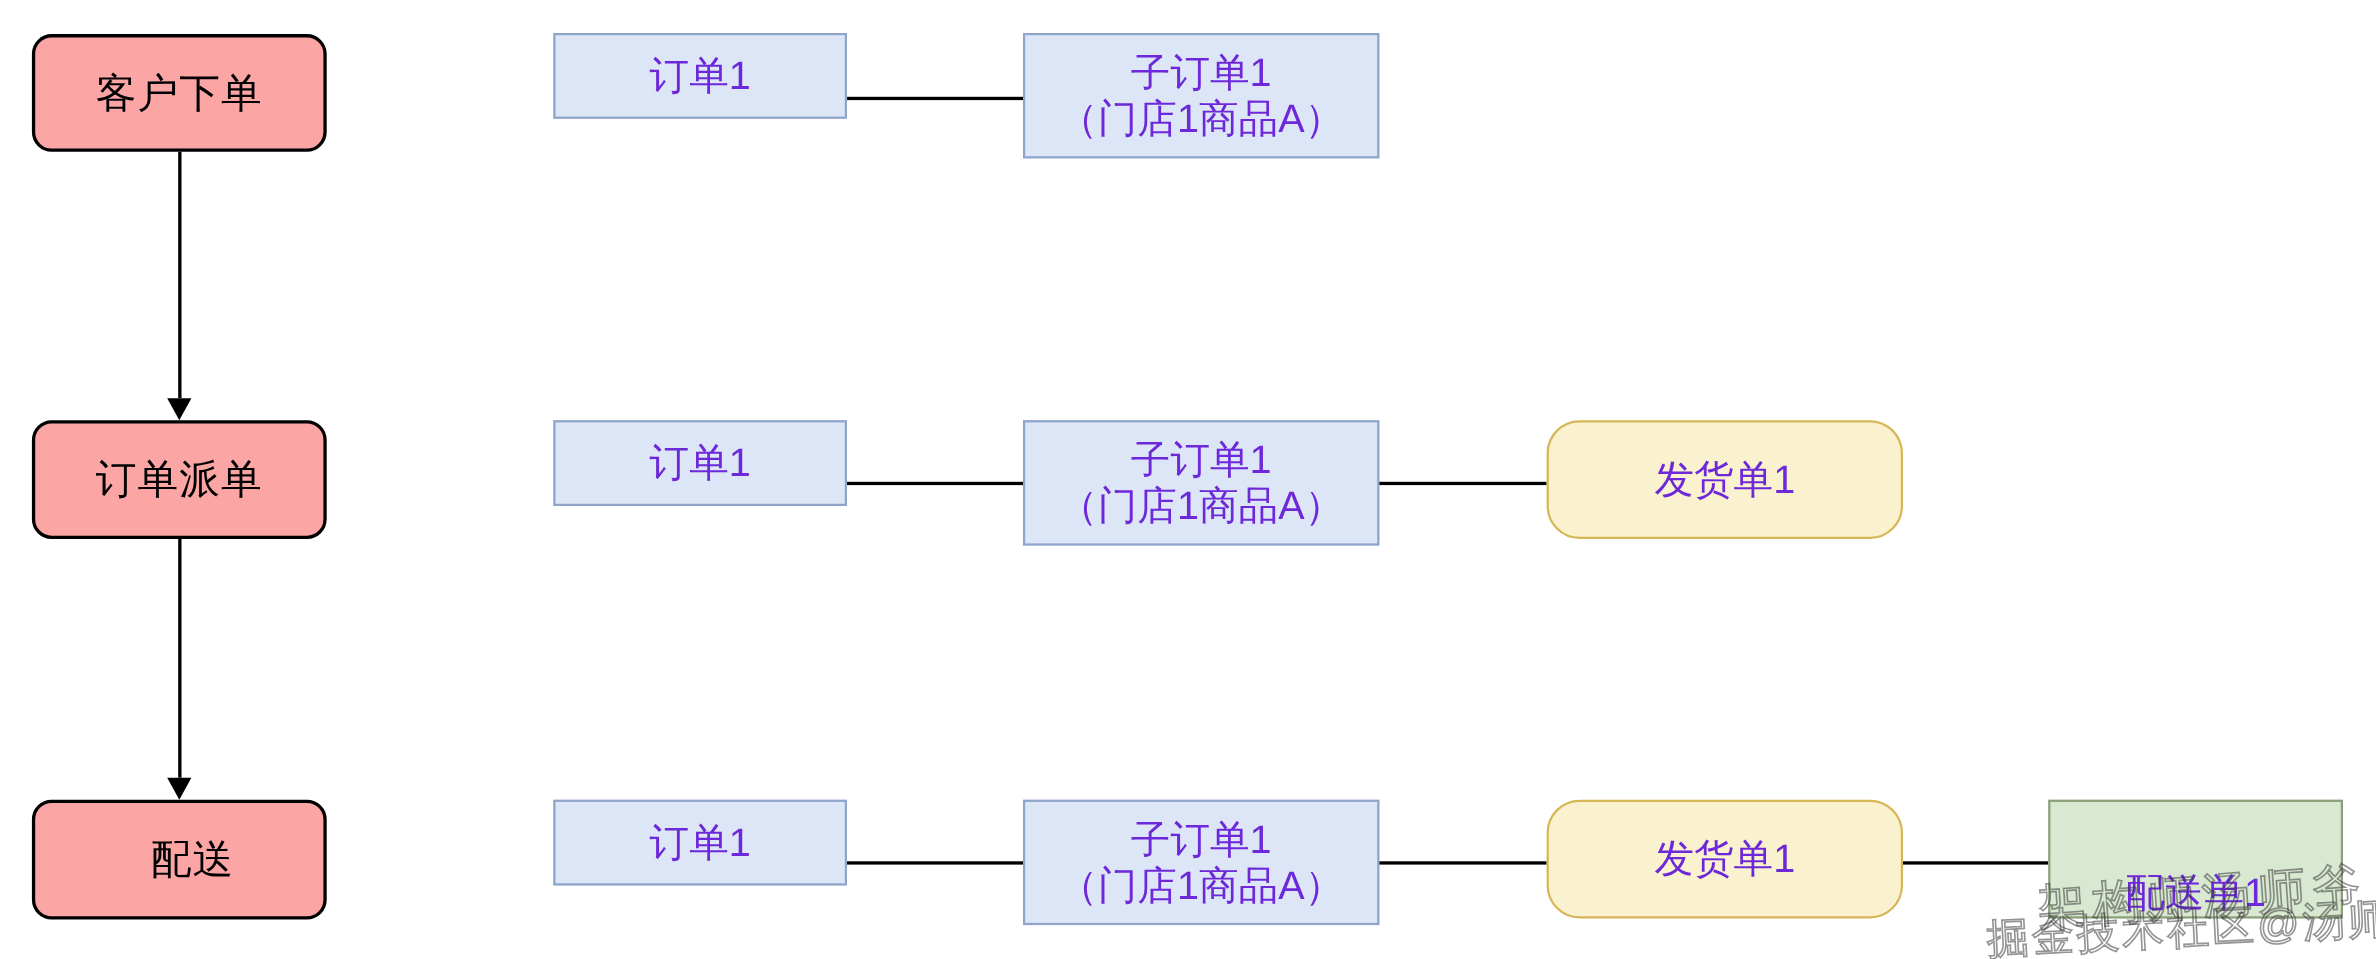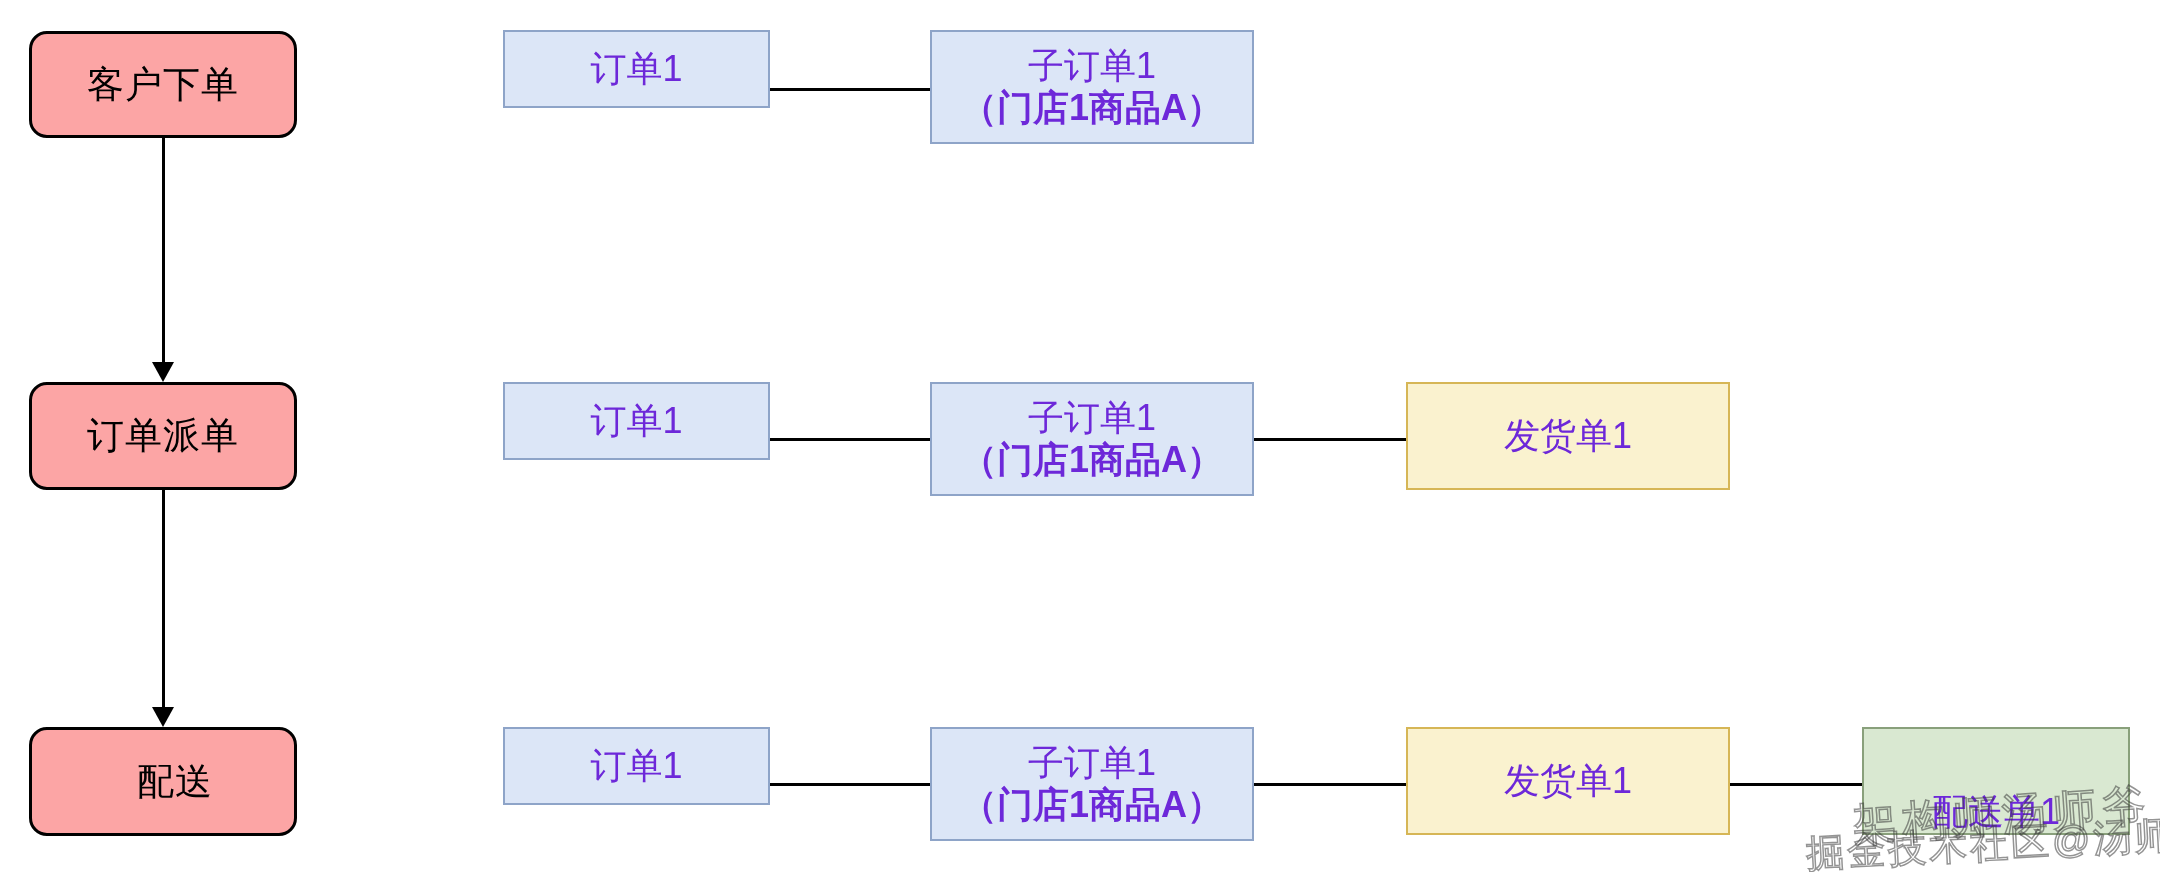--- a/index.html
+++ b/index.html
@@ -67,29 +67,29 @@
     align-items: center;
     justify-content: center;
     color: #6d28d9;
     font-size: 36px;
     line-height: 1.18;
     white-space: nowrap;
     text-align: center;
   }
   .chain-box .line2 {
     display: block;
-    font-weight: bold;
   }
   .box-blue {
     background: #dce6f7;
     border-color: #8ea4c8;
   }
   .box-yellow {
     background: #faf2cf;
     border-color: #d6b656;
+    border-radius: 30px;
   }
   .box-green {
     background: #d9e8d1;
     border-color: #89a07b;
   }
 
   
   .h-link {
     position: absolute;
     height: 3px;

